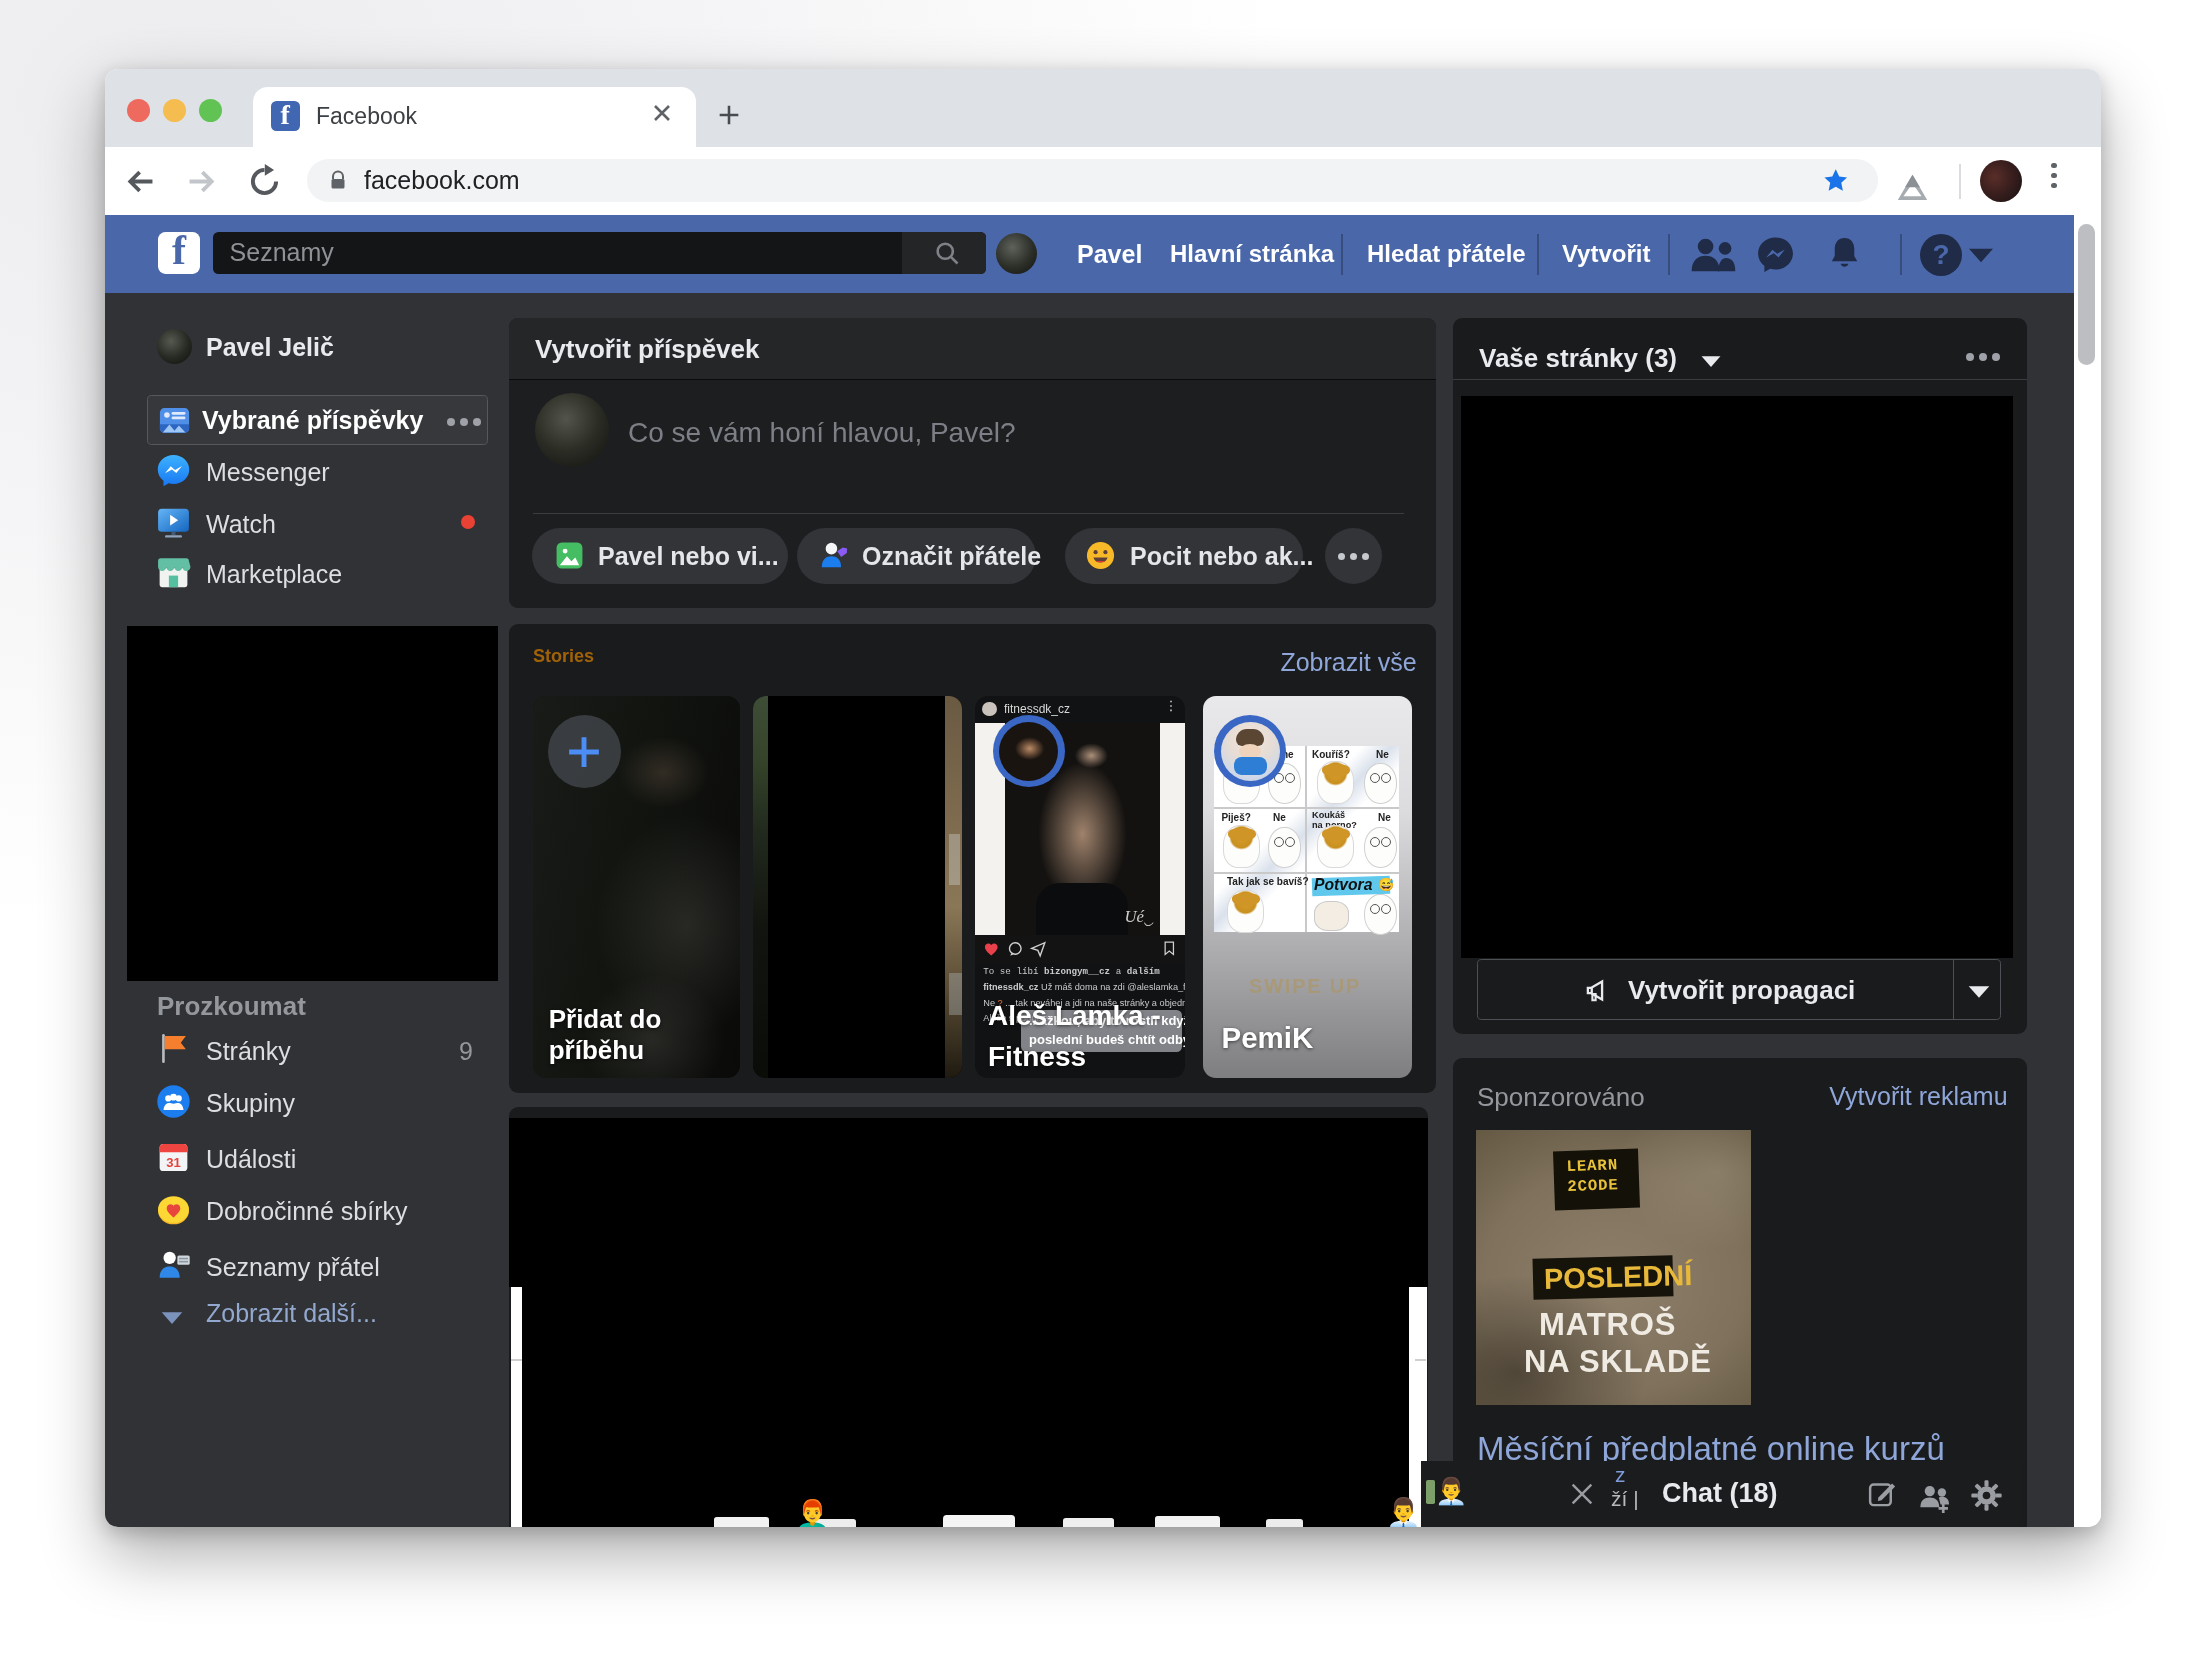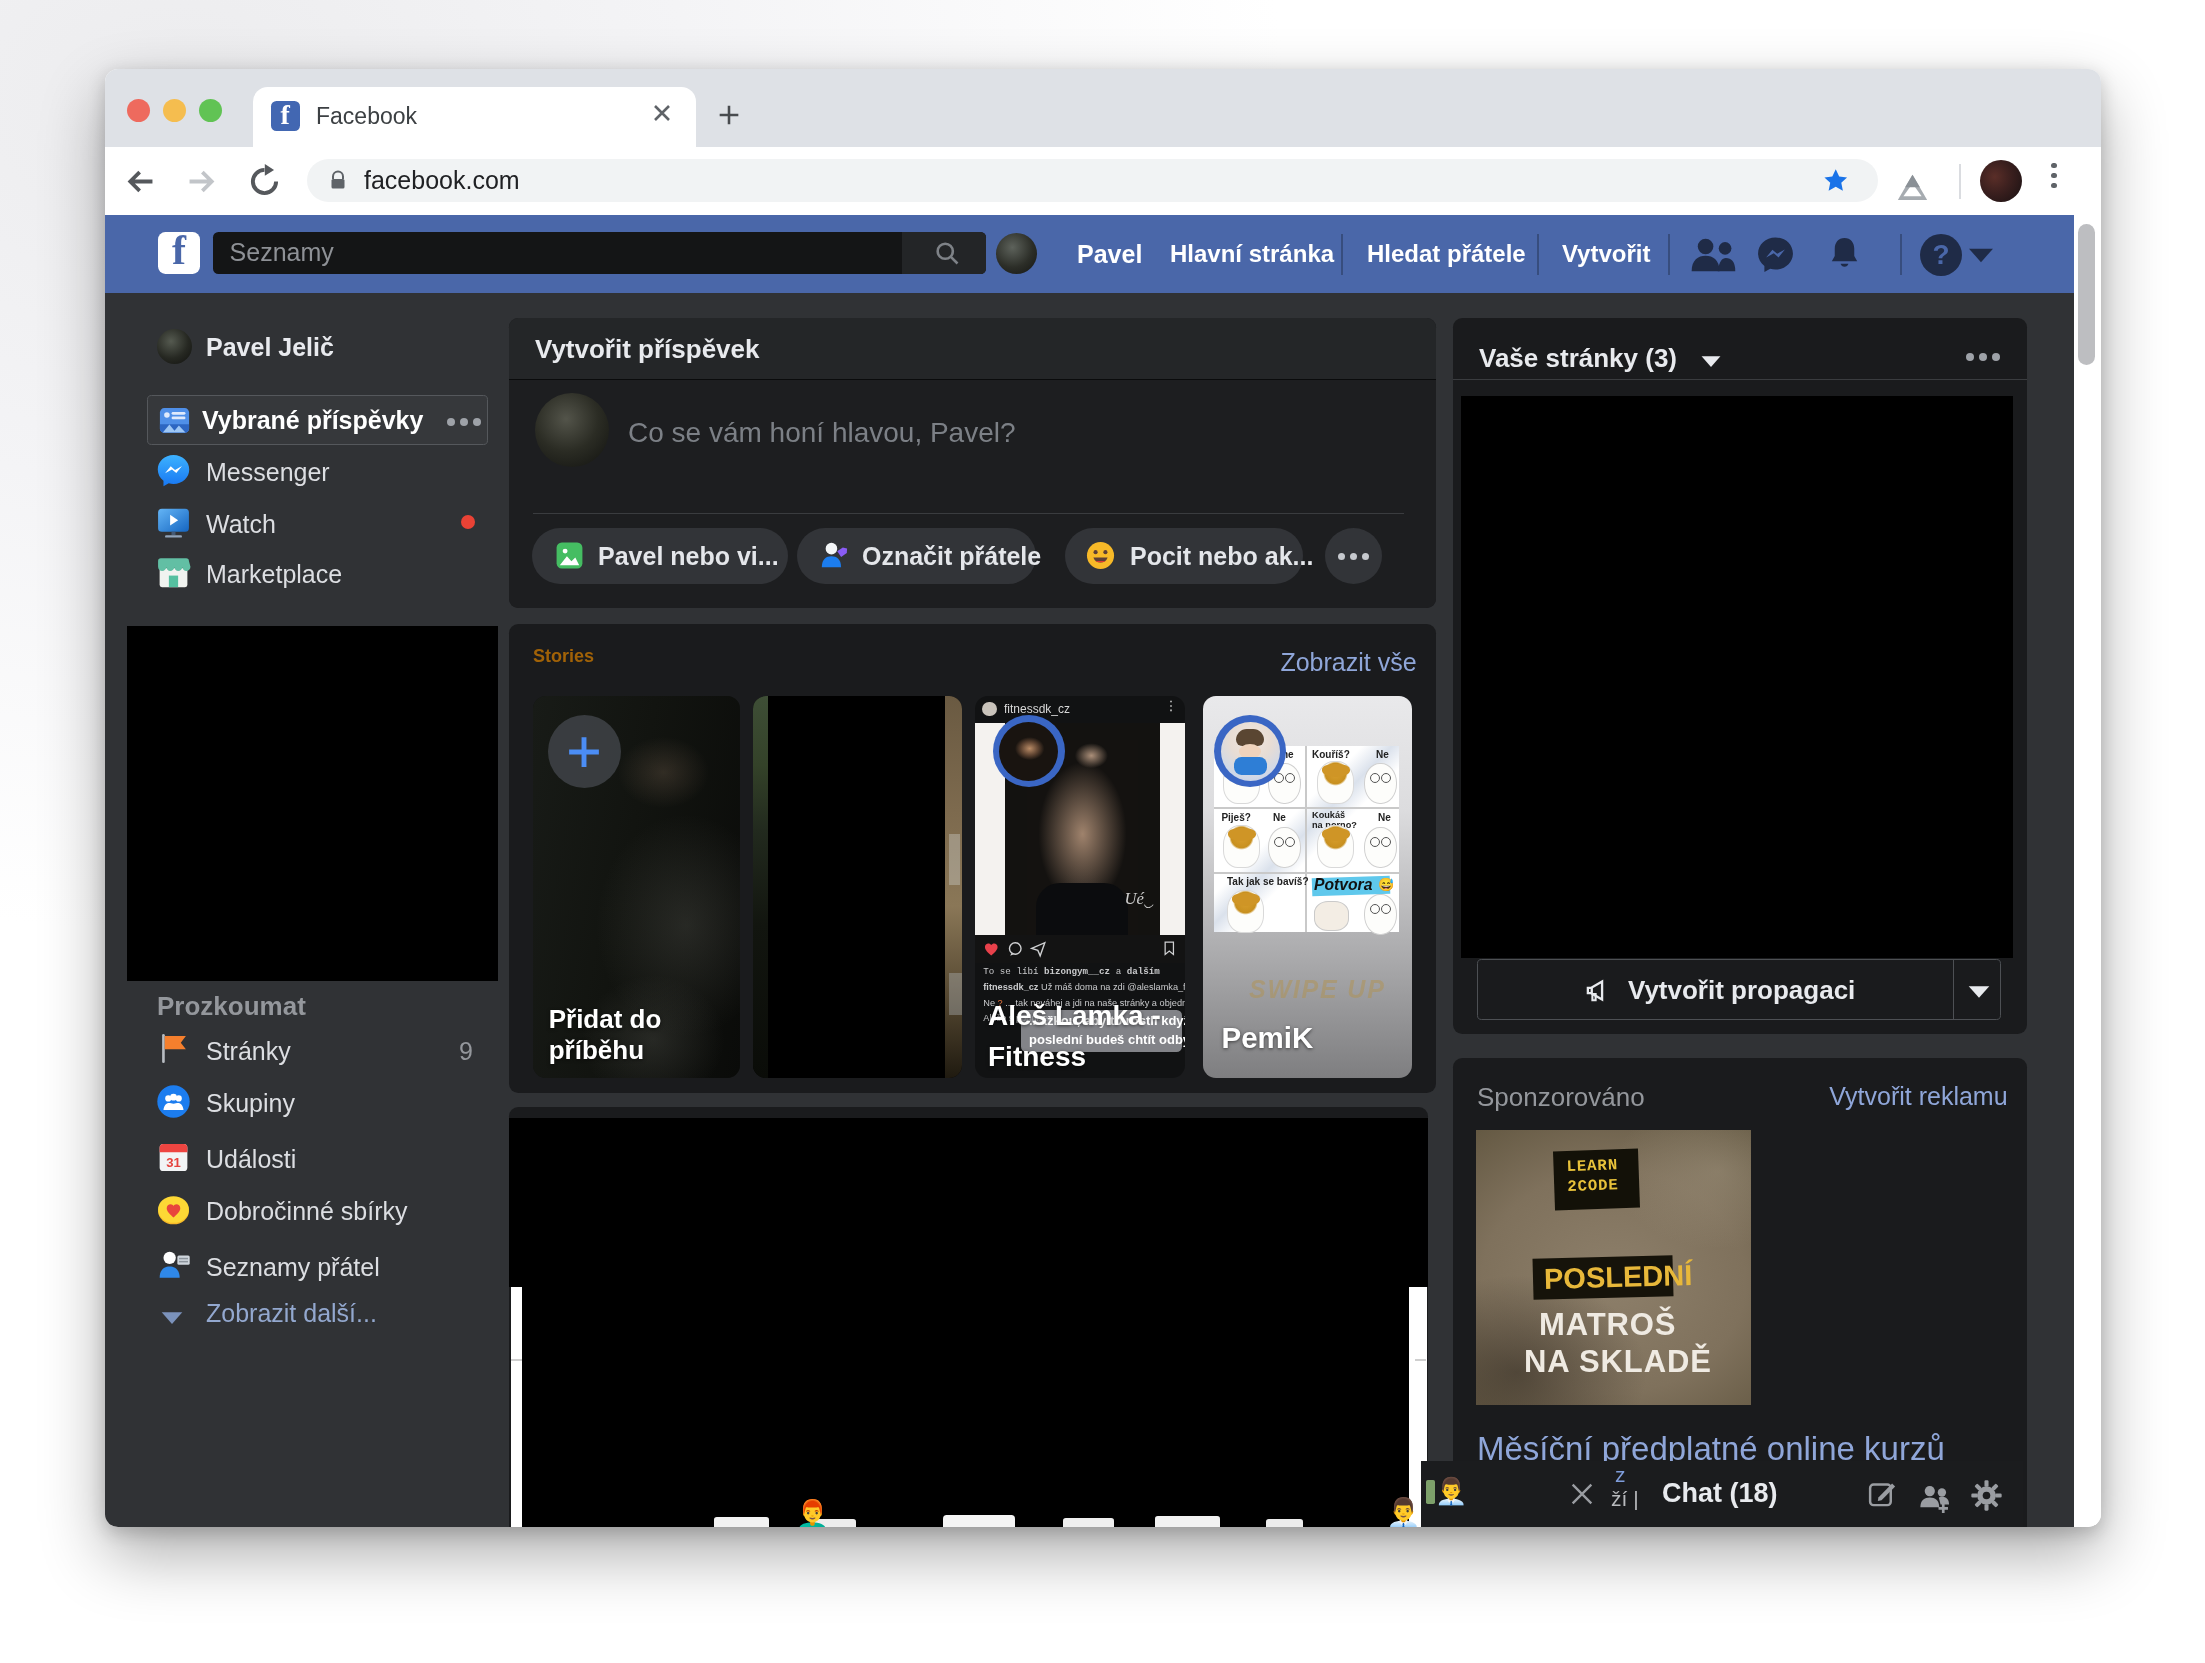--- a/index.html
+++ b/index.html
@@ -329,21 +329,21 @@
         <div class="t" style="right:7.4px;top:1.8px;font-size:13px;color:#ddd;">⋮</div>
 
         <div class="abs" style="left:0px;top:27px;width:210px;height:212px;background:#f4f2ef;">
           <div class="abs" style="left:29.5px;top:0px;width:155px;height:212px;background:#131210;overflow:hidden;">
             <div class="abs" style="left:22px;top:16.6px;width:111px;height:196px;background:
               radial-gradient(22px 16.6px at 58% 8%, rgba(210,175,148,.8), rgba(20,18,16,0) 75%),
               radial-gradient(55px 90px at 50% 48%, rgba(198,162,134,.78), rgba(20,18,16,0) 80%),
               radial-gradient(31px 65px at 50% 88%, rgba(30,28,26,.9), rgba(20,18,16,0) 80%),
               #141210;"></div>
             <div class="abs" style="left:31px;bottom:0;width:92px;height:52px;background:#0b0c0e;border-radius:24px 24px 0 0;"></div>
-            <div class="t" style="right:5.5px;bottom:26px;color:#cfcfcf;font-size:16.6px;font-family:'Liberation Serif',serif;font-style:italic;">Ué‿</div>
+            <div class="t" style="right:5.5px;bottom:8px;color:#cfcfcf;font-size:16.6px;font-family:'Liberation Serif',serif;font-style:italic;">Ué‿</div>
           </div>
         </div>
 
         <div class="abs" style="left:17.5px;top:19.4px;width:72px;height:72px;border-radius:50%;background:#3a66c4;">
           <div class="abs" style="left:6.5px;top:6.5px;width:59px;height:59px;border-radius:50%;background:radial-gradient(16.6px 13px at 52% 45%, #b98b66 0%, #5c4230 52%, #191410 88%);"></div>
         </div>
 
         <div class="abs" style="left:0;top:239px;width:210px;height:28px;background:#131313;">
           <svg class="abs" style="left:7.4px;top:4.6px;" width="18.5" height="18.5" viewBox="0 0 24 24">
               <path d="M12 20 C8 16.6 3.8 13 3.8 9 C3.8 6.2 5.9 4.4 8.2 4.4 C9.8 4.4 11.2 5.3 12 6.4 C12.8 5.3 14.2 4.4 15.8 4.4 C18.1 4.4 20.2 6.2 20.2 9 C20.2 13 16 16.6 12 20 Z" fill="#e8414b"></path>
@@ -401,21 +401,21 @@
           <div class="t" style="left:100px;top:130px;font-size:15.7px;font-weight:bold;font-style:italic;color:#111;">Potvora</div>
           <div class="t" style="left:164px;top:131px;font-size:13px;">😅</div>
         </div>
         <div class="abs" style="left:11px;top:19.4px;width:72px;height:72px;border-radius:50%;background:#3a66c4;">
           <div class="abs" style="left:6.5px;top:6.5px;width:59px;height:59px;border-radius:50%;background:radial-gradient(circle at 50% 30%, #f0e7e0 0%, #e8ddd4 40%, #cfd8e8 75%, #b9c8dd 100%);">
             <div class="abs" style="left:15.7px;top:7.4px;width:28px;height:16.6px;border-radius:13px 13px 7.4px 7.4px;background:#5a4632;"></div>
             <div class="abs" style="left:18.5px;top:22px;width:22px;height:14.8px;border-radius:50%;background:#efd3bc;"></div>
             <div class="abs" style="left:13px;top:35px;width:33px;height:18.5px;border-radius:7.4px;background:#2e7ed6;"></div>
           </div>
         </div>
-        <div class="t" style="left:46px;top:279px;font-size:25px;font-weight:bold;color:#b39148;opacity:.45;letter-spacing:1.8px;font-style:italic;">SWIPE UP</div>
+        <div class="t" style="left:46px;top:279px;font-size:20px;font-weight:bold;color:#b39148;opacity:.45;letter-spacing:1.8px;">SWIPE UP</div>
         <div class="storyname" style="left:18.5px;top:325px;font-size:29.5px;">PemiK</div>
       </div>
     </div>
 
     <div class="abs" style="left:404px;top:892px;width:919px;height:421px;background:#1a1b1d;border-radius:9.2px 9.2px 0 0;">
       <div class="abs" style="left:0px;top:11px;width:919px;height:169px;background:#000;"></div>
       <div class="abs" style="left:1.8px;top:180px;width:916px;height:241px;background:#fff;"></div>
       <div class="abs" style="left:13px;top:180px;width:887px;height:241px;background:#000;"></div>
       <div class="abs" style="left:1.8px;top:252px;width:11px;height:1.8px;background:#cfcfcf;"></div>
       <div class="abs" style="left:906px;top:252px;width:11px;height:1.8px;background:#cfcfcf;"></div>

